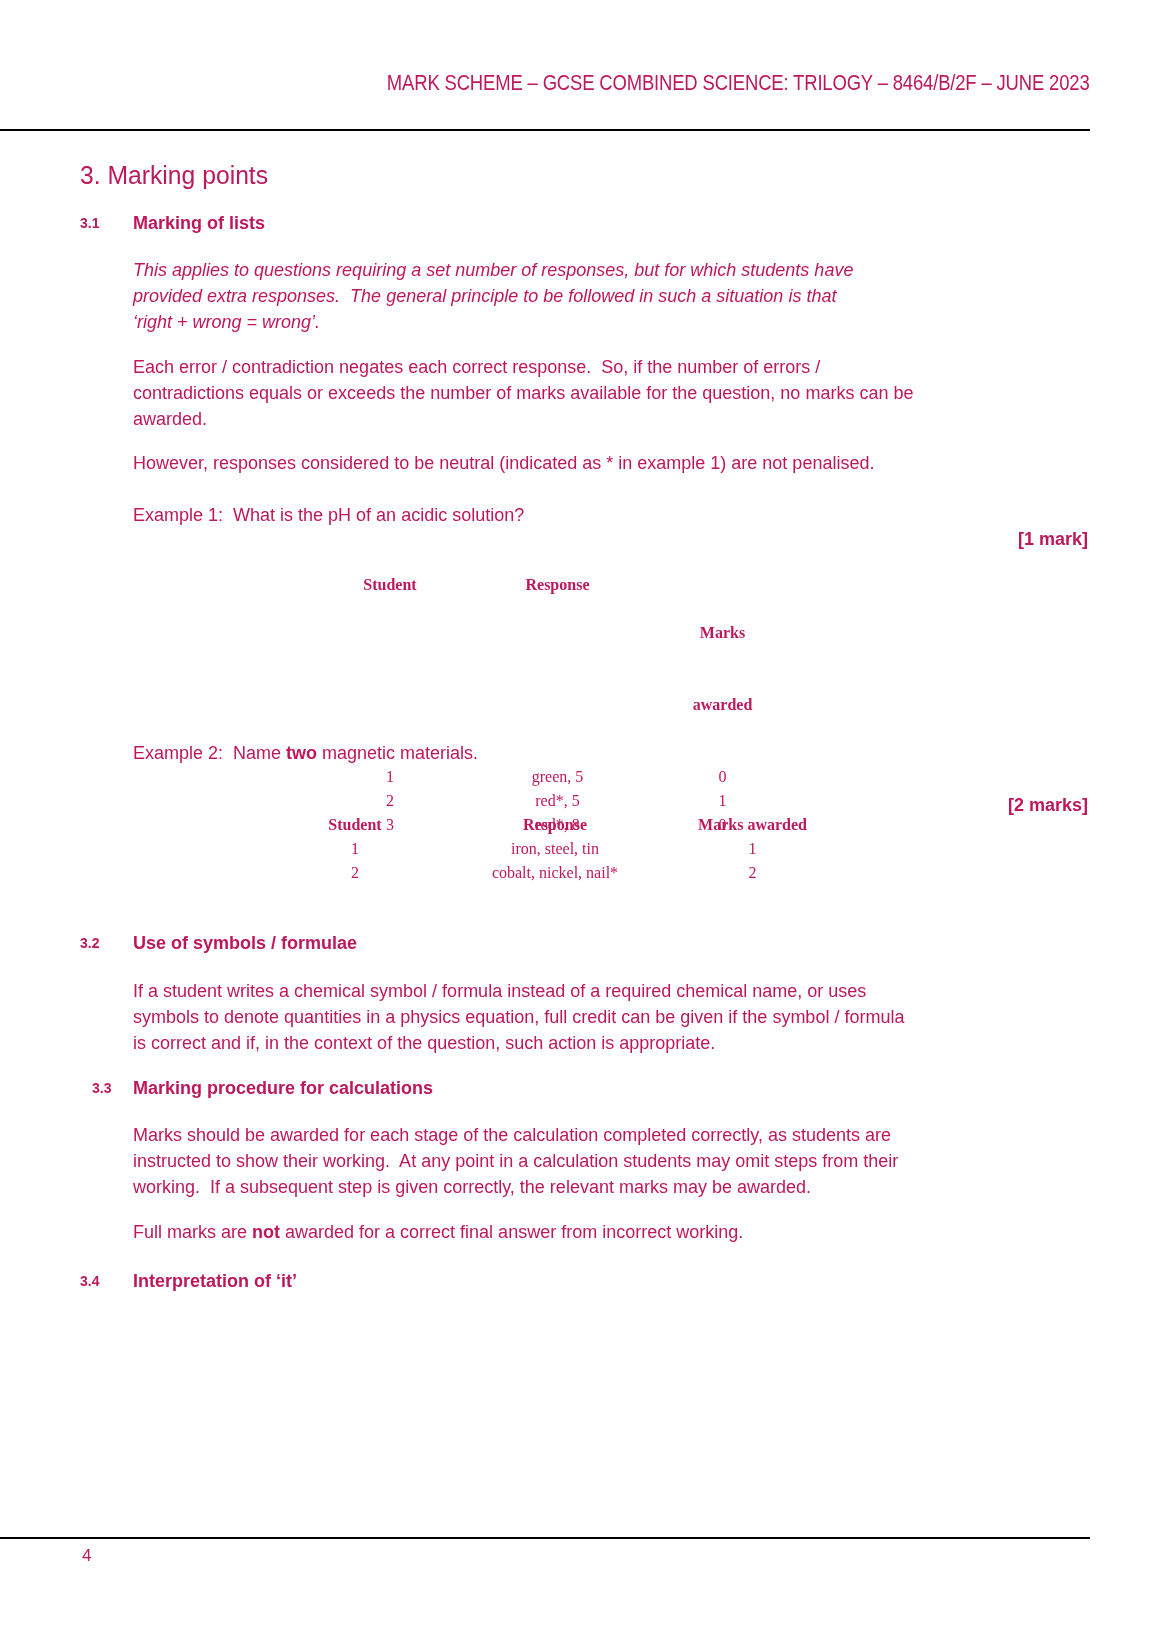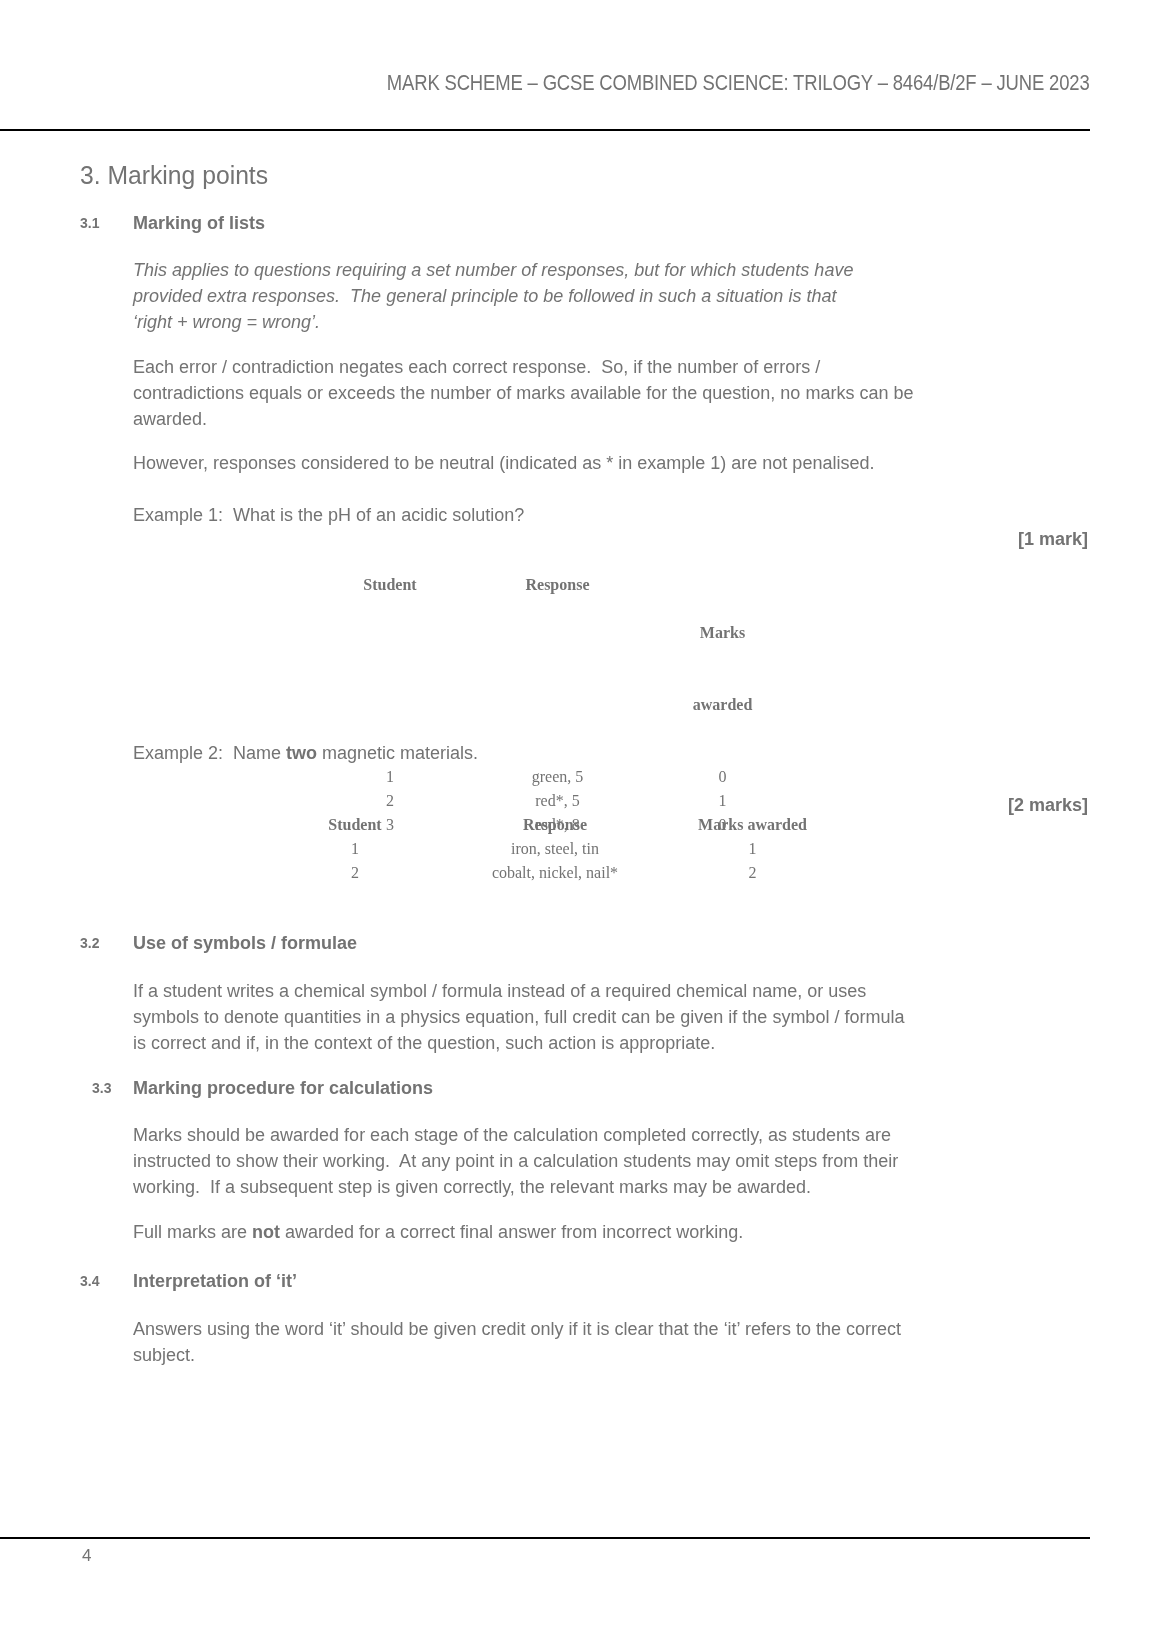--- a/index.html
+++ b/index.html
@@ -1,21 +1,21 @@
 <!DOCTYPE html>
 <html><head>
 <meta charset="utf-8">
 <style>
   html,body { margin:0; padding:0; background:#e8e8e8; }
   .page {
     position:relative;
     width:1158px; height:1638px;
     margin:0 auto;
     background:#ffffff;
-    color:#737373;
+    color:#be185d;
     font-family:"Liberation Sans","DejaVu Sans",sans-serif;
     overflow:hidden;
   }
   .abs { position:absolute; }
   .header-title {
     top:70px; right:68px;
     font-size:22px;
     letter-spacing:-0.2px;
     transform:scaleX(0.84);
     transform-origin:right top;
@@ -166,21 +166,17 @@
     <div class="line">working.  If a subsequent step is given correctly, the relevant marks may be awarded.</div>
   </div>
 
   <div class="abs para" style="top:1219px;">
     <div class="line"><span>Full marks are </span><span class="b">not</span><span> awarded for a correct final answer from incorrect working.</span></div>
   </div>
 
   <div class="abs sec-num" style="top:1268px;">3.4</div>
   <div class="abs sec-title" style="top:1268px;">Interpretation of ‘it’</div>
 
-  <div class="abs para" style="top:1316px;">
-    <div class="line">Answers using the word ‘it’ should be given credit only if it is clear that the ‘it’ refers to the correct</div>
-    <div class="line">subject.</div>
-  </div>
 
   <div class="abs rule" style="top:1537px;"></div>
   <div class="abs page-number">4</div>
 
 </div>
 
 </body></html>

